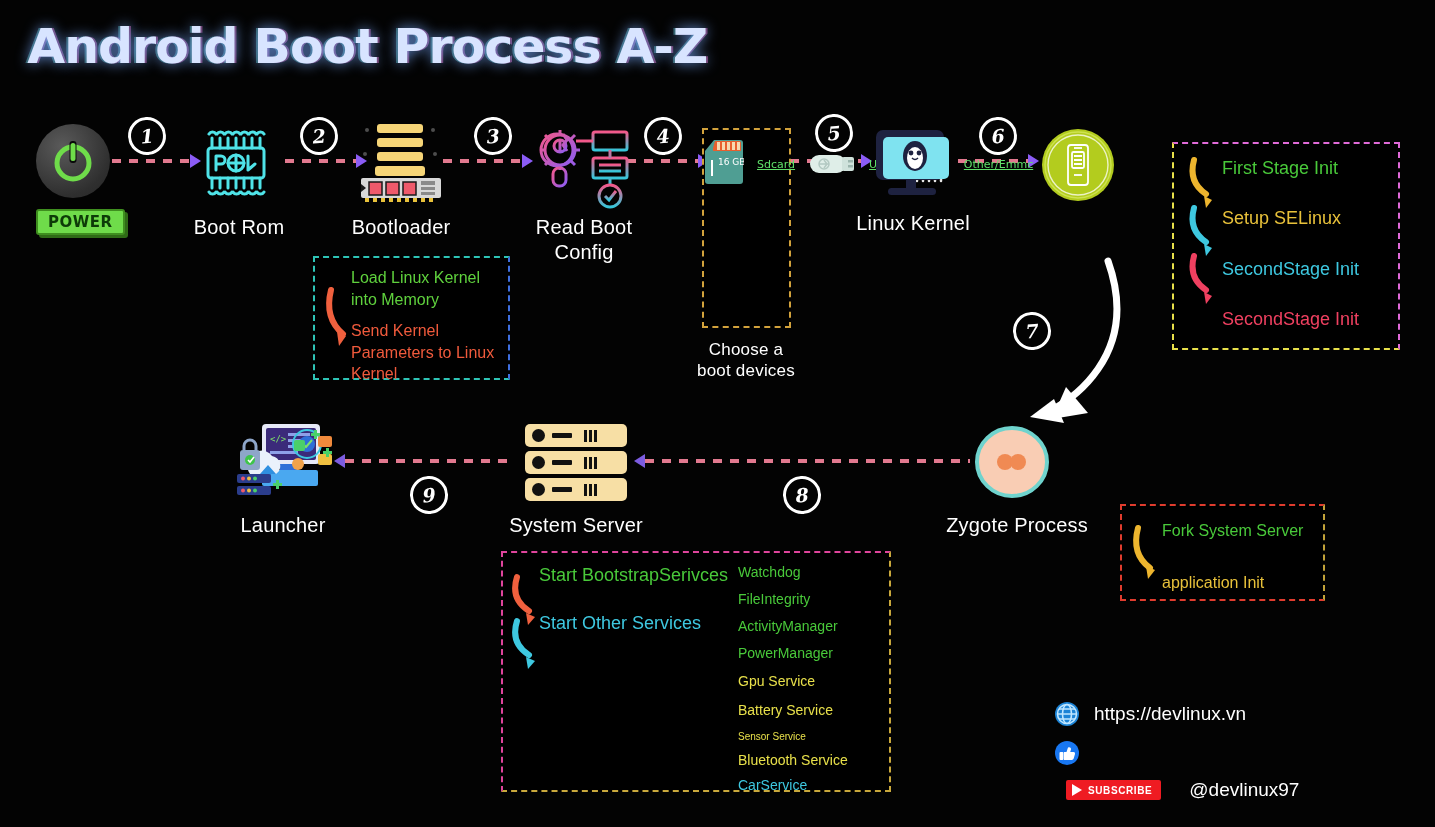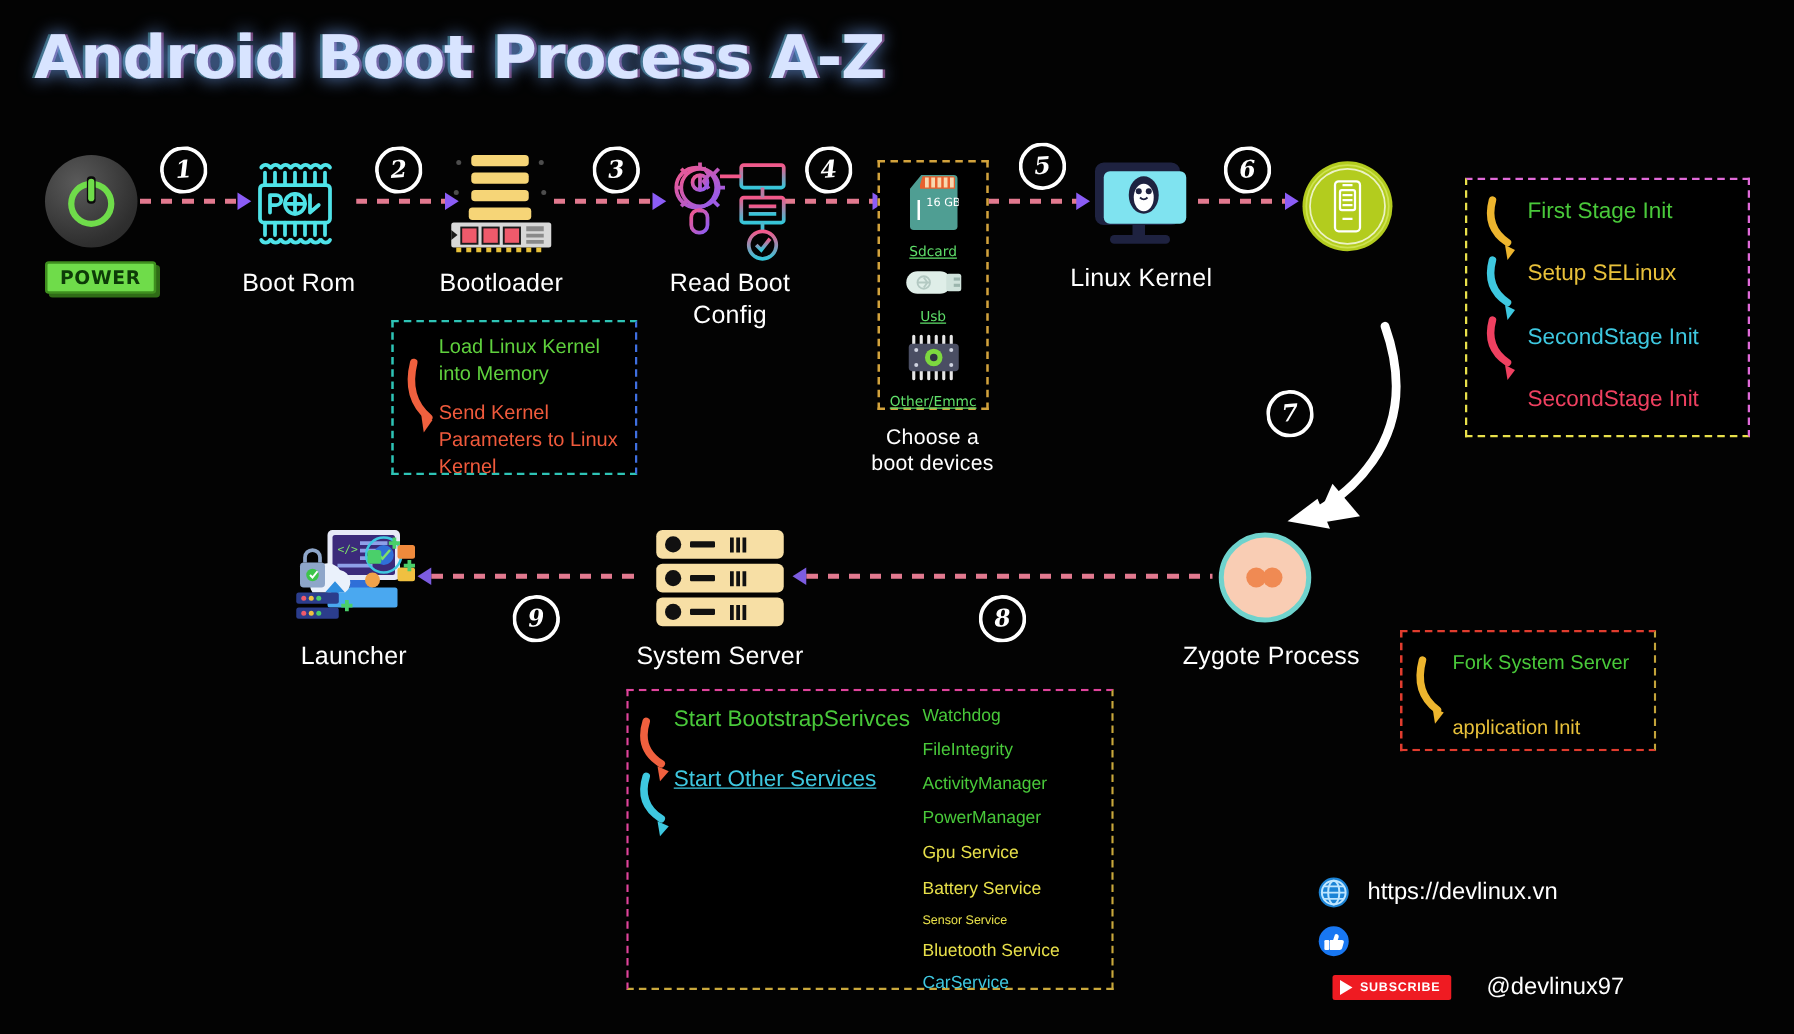--- a/index.html
+++ b/index.html
@@ -299,21 +299,21 @@
         <path d="M70 68 l4 4 l7 -9"></path>
       </g>
     </svg>
   </div>
   <div class="abs node-label" style="left:508px; top:215px; width:152px;">
     <div>Read Boot</div>
     <div>Config</div>
   </div>
 
   <div class="abs" id="devices-box" style="left:702px; top:128px; width:89px; height:200px;">
-    <div style="display:flex;flex-direction:column;align-items:center;padding-top:8px;gap:3px;">
+    <div style="display:flex;flex-direction:row;align-items:center;padding-top:8px;gap:13px;">
 
       <div>
         <svg width="40" height="47" viewBox="0 0 40 47">
           <path d="M10 2 h26 a3 3 0 0 1 3 3 v38 a3 3 0 0 1 -3 3 h-32 a3 3 0 0 1 -3 -3 v-30 z" fill="#4f9e93"></path>
           <path d="M11 3 h24 a2 2 0 0 1 2 2 v8 h-28 v-3 z" fill="#e8602e"></path>
           <g fill="#f7d9b0">
             <rect x="13" y="4" width="3" height="8"></rect>
               <rect x="18" y="4" width="3" height="8"></rect>
             <rect x="23" y="4" width="3" height="8"></rect>
               <rect x="28" y="4" width="3" height="8"></rect>
@@ -540,21 +540,21 @@
   </div>
   <div class="abs node-label" style="left:210px; top:513px; width:146px;">Launcher</div>
 
   <div class="abs detail-box" style="left:501px; top:551px; width:390px; height:241px;
               border-left-color:#e0449c; border-top-color:#e0449c;
               border-right-color:#c9a83c; border-bottom-color:#c9a83c;">
     <div style="position:relative; display:flex; padding:10px 0 0 0;">
 
       <div style="position:relative; width:235px; padding-left:36px;">
         <div class="dl-line" style="color:#49c93a; font-size:18px;">Start BootstrapSerivces</div>
-        <div class="dl-line" style="color:#3ec8e0; font-size:18px; margin-top:24px;text-decoration:underline;">Start Other Services</div>
+        <div class="dl-line" style="color:#3ec8e0; font-size:18px; margin-top:24px;">Start Other Services</div>
         <svg class="curve-arrow" width="40" height="54" viewBox="0 0 40 54" style="left:2px; top:10px;">
           <path d="M12 4 q-7 22 12 34" stroke="#f0603e" stroke-width="6" fill="none" stroke-linecap="round"></path>
           <path d="M30 44 l-9 -4 l2 12 z" fill="#f0603e"></path>
         </svg>
         <svg class="curve-arrow" width="40" height="54" viewBox="0 0 40 54" style="left:2px; top:54px;">
           <path d="M12 4 q-7 22 12 34" stroke="#3ec8e0" stroke-width="6" fill="none" stroke-linecap="round"></path>
           <path d="M30 44 l-9 -4 l2 12 z" fill="#3ec8e0"></path>
         </svg>
       </div>
 

